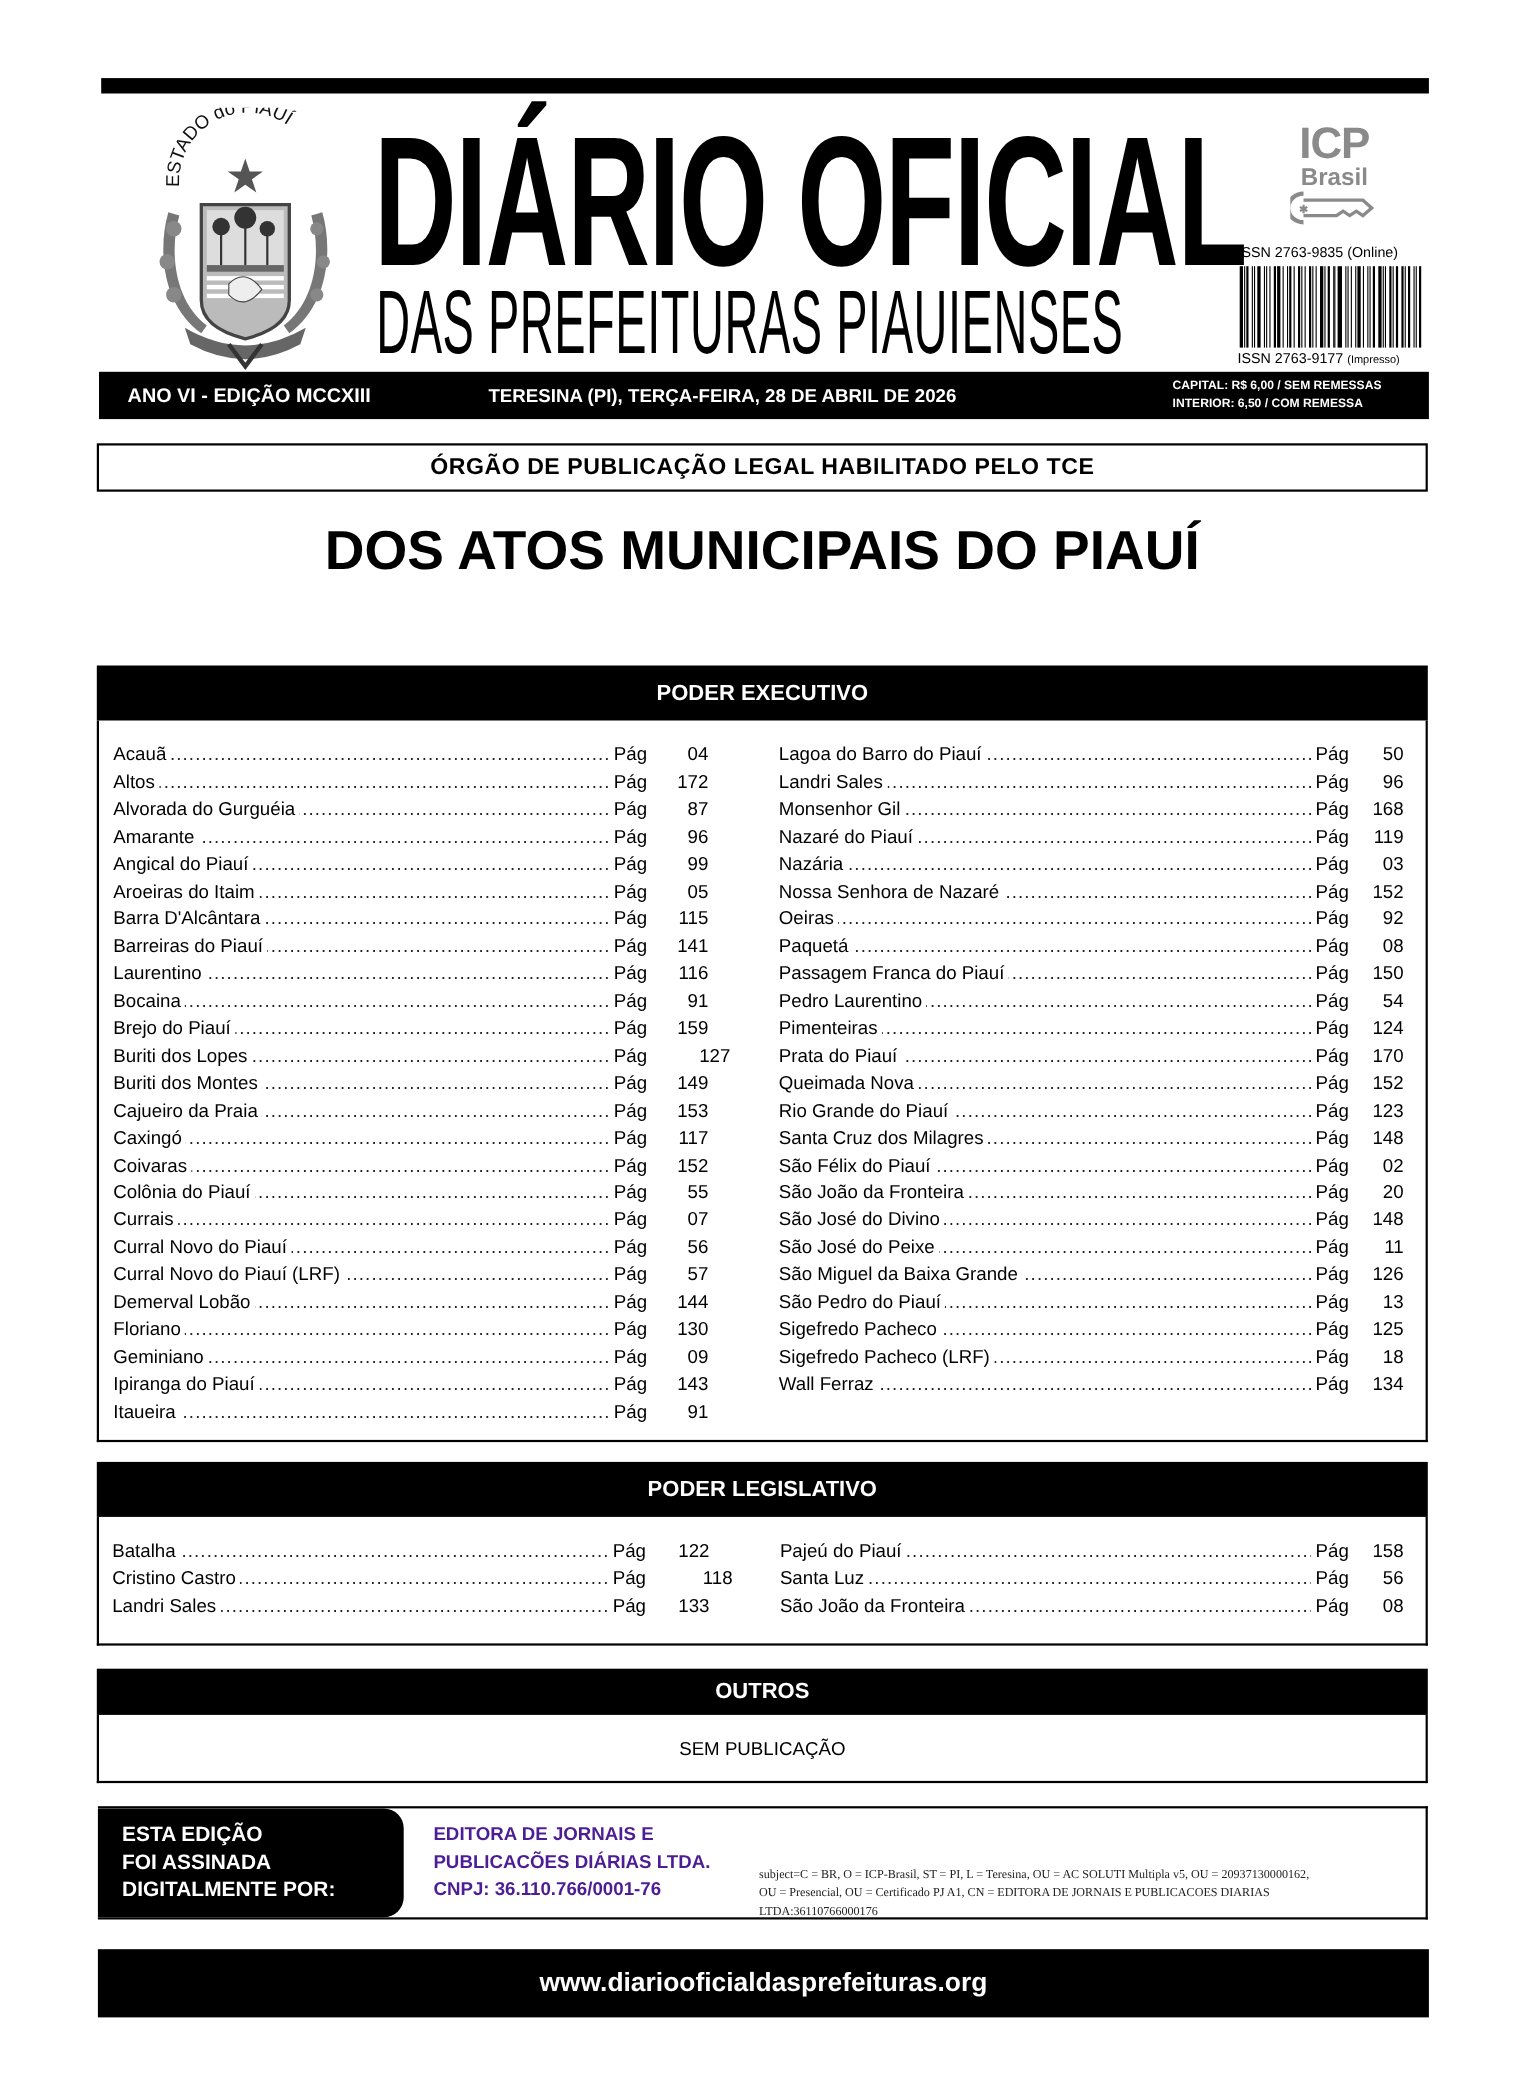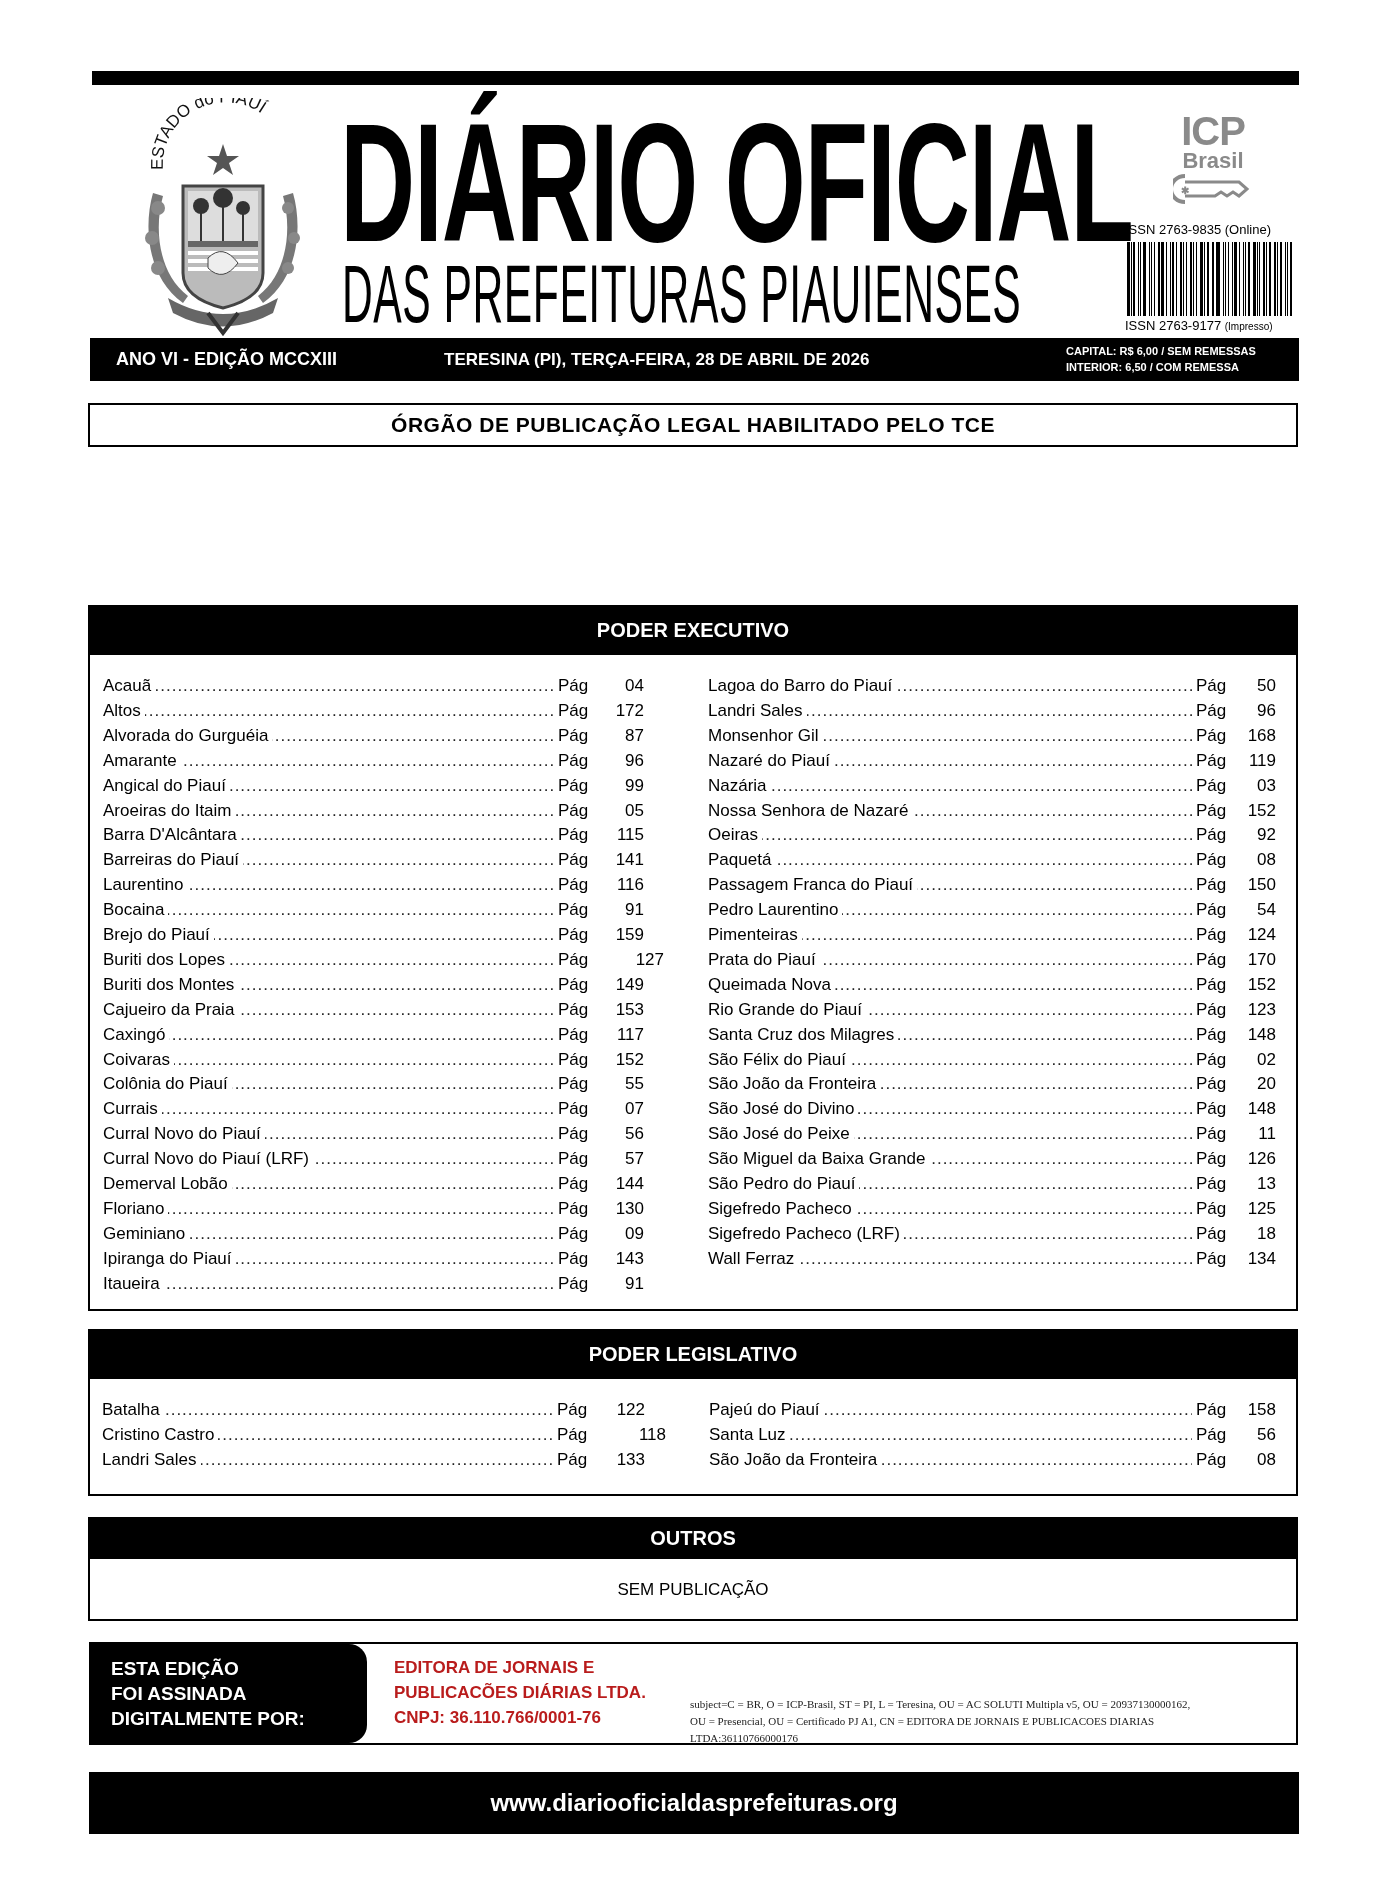--- a/index.html
+++ b/index.html
@@ -34,21 +34,21 @@
   .row{position:absolute;height:24px;font-size:17px;line-height:24px;white-space:nowrap;}
   .row .nm{position:absolute;left:0;top:0;background:#fff;padding-right:4px;z-index:2;}
   .row .dots{position:absolute;left:0;top:0;overflow:hidden;color:#222;letter-spacing:1px;z-index:1;}
   .row .pg{position:absolute;top:0;background:#fff;padding-left:4px;z-index:2;}
   .row .num{position:absolute;top:0;text-align:right;}
   .semp{left:88px;width:1210px;text-align:center;font-size:17px;}
   
   .sigbox{left:89px;top:1642px;width:1207px;height:99px;border:2px solid #000;border-left:none;}
   .sigtab{left:89px;top:1644px;width:278px;height:99px;background:#000;border-top-right-radius:18px;border-bottom-right-radius:18px;color:#fff;font-weight:bold;font-size:19px;line-height:25px;}
   .sigtab div{padding-left:22px;}
-  .editora{left:394px;top:1655px;color:#b91c1c;font-weight:bold;font-size:17px;line-height:25px;}
+  .editora{left:394px;top:1655px;color:#4c1d95;font-weight:bold;font-size:17px;line-height:25px;}
   .subject{left:690px;top:1664px;width:600px;font-family:"Liberation Serif",serif;font-size:11px;line-height:17px;color:#222;margin-top:32px;}
   .webbar{left:89px;top:1772px;width:1210px;height:62px;background:#000;color:#fff;text-align:center;font-weight:bold;font-size:24px;line-height:62px;}
 </style>
 </head>
 <body>
 
 <div class="abs topbar"></div>
 
 <div class="abs crest">
   <svg width="190" height="240" viewBox="0 0 190 240">
@@ -159,20 +159,21 @@
   <span class="dt">TERESINA (PI), TERÇA-FEIRA, 28 DE ABRIL DE 2026</span>
   <div class="pr">
     <div>CAPITAL: R$ 6,00 / SEM REMESSAS</div>
     <div>INTERIOR: 6,50 / COM REMESSA</div>
   </div>
 </div>
 
 <div class="abs orgao">ÓRGÃO DE PUBLICAÇÃO LEGAL HABILITADO PELO TCE</div>
 
 <div class="abs headline">
+  <div>DOS ATOS MUNICIPAIS DO PIAUÍ</div>
 </div>
 
 <div class="abs sechead" style="top:605px;height:50px;line-height:50px;">PODER EXECUTIVO</div>
 <div class="abs secbox" style="top:655px;height:654px;">
   <div id="exec-left">
       <div class="row" style="left: 13px; top: 19px; width: 541px;">
         <span class="dots" style="width: 451px;">........................................................................................................................................................................................................</span>
         <span class="nm">Acauã</span>
         <span class="pg" style="left: 451px;">Pág</span>
         <span class="num" style="left: 491px; width: 50px;">04</span>

